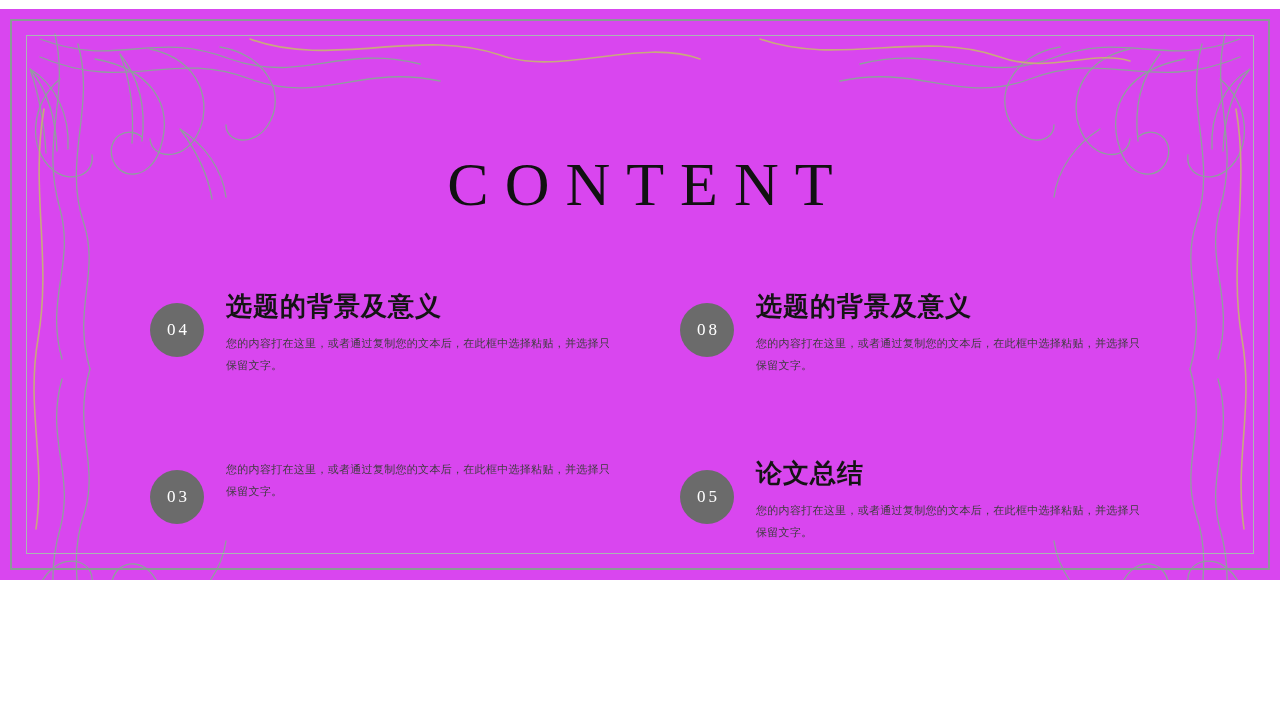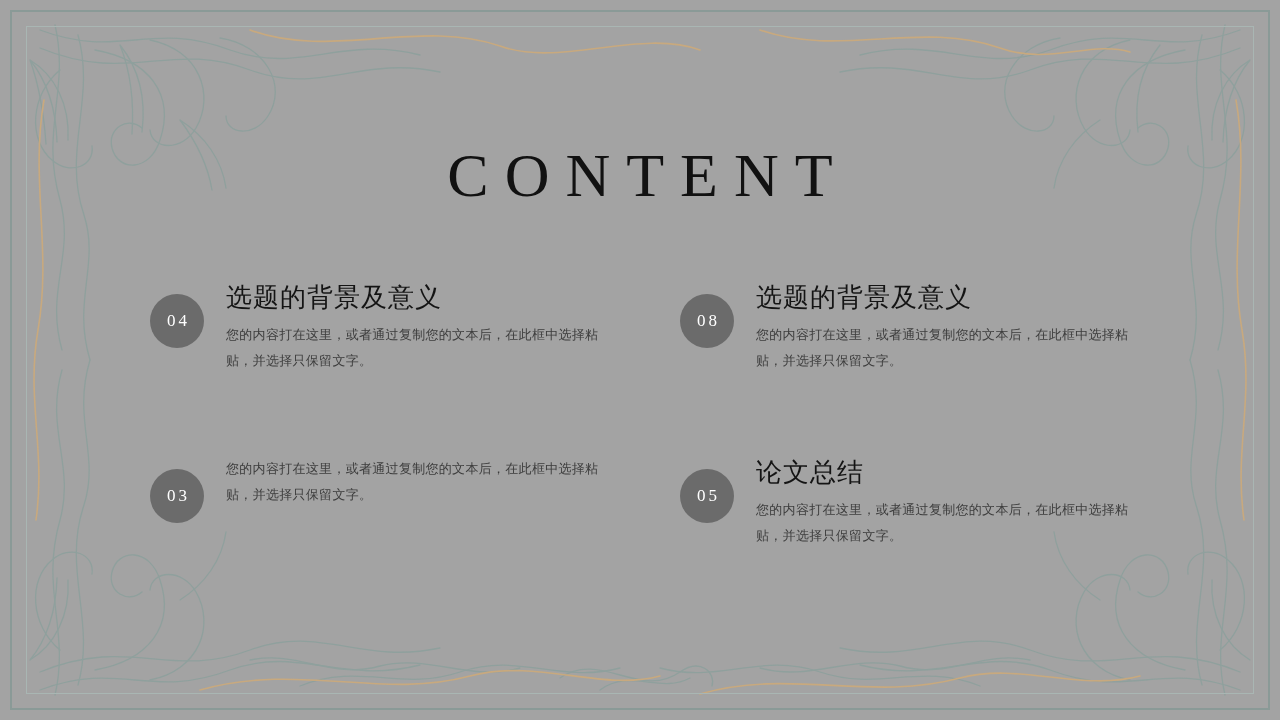--- a/index.html
+++ b/index.html
@@ -10,23 +10,24 @@
   body {
     width: 1280px;
     height: 720px;
     overflow: hidden;
     font-family: "Liberation Sans", sans-serif;
   }
 
   .slide {
     position: relative;
     width: 1280px;
-    height: 720px;
-    background: #a3a3a3;
+    height: 571px;
+    background: #d946ef;
     overflow: hidden;
+    margin-top: 9px;
   }
 
   
   .frame-outer {
     position: absolute;
     left: 10px;
     top: 10px;
     right: 10px;
     bottom: 10px;
     border: 2px solid #8a9a97;
@@ -101,29 +102,29 @@
     margin-top: 12px;
     padding-left: 3px;
     box-sizing: border-box;
   }
   .item-text {
     margin-left: 22px;
   }
   .item-title {
     font-family: "DejaVu Sans", sans-serif;
     font-size: 26px;
-    font-weight: 400;
+    font-weight: 700;
     color: #141414;
     line-height: 1.2;
     margin: 0 0 10px 0;
     letter-spacing: 1px;
   }
   .item-desc {
-    font-family: Liberation Mono, monospace;
-    font-size: 13px;
+    font-family: Liberation Serif, serif;
+    font-size: 11px;
     color: #3d3d3d;
     line-height: 2.0;
     margin: 0;
     max-width: 388px;
     letter-spacing: 0.3px;
   }
 </style>
 </head>
 <body>
 

